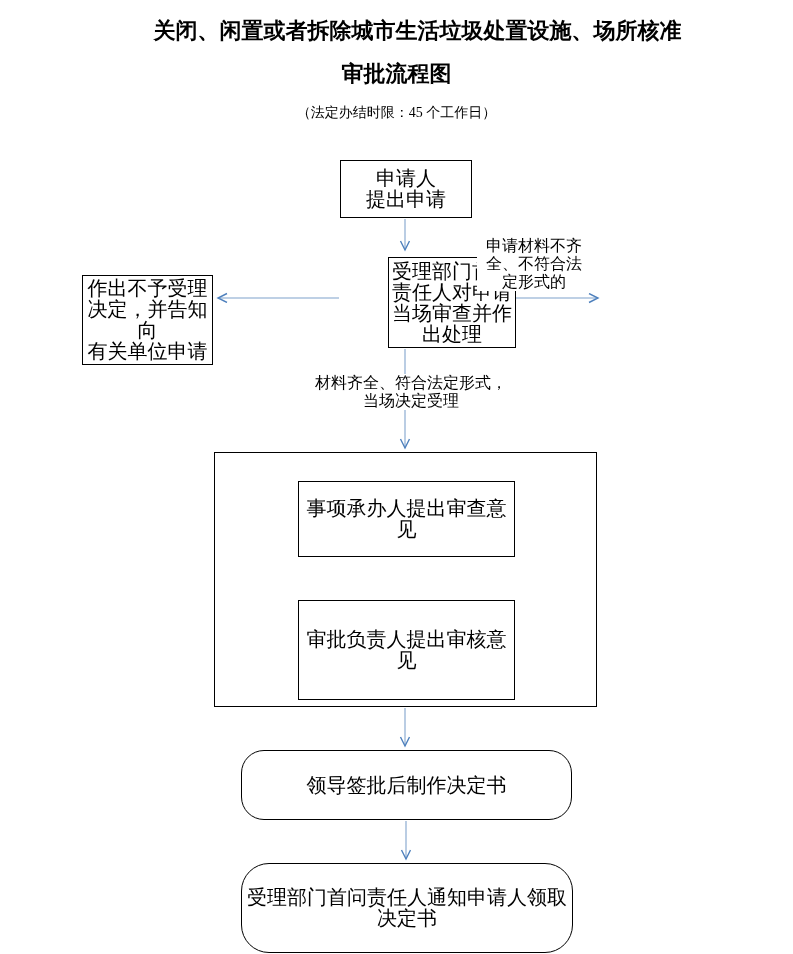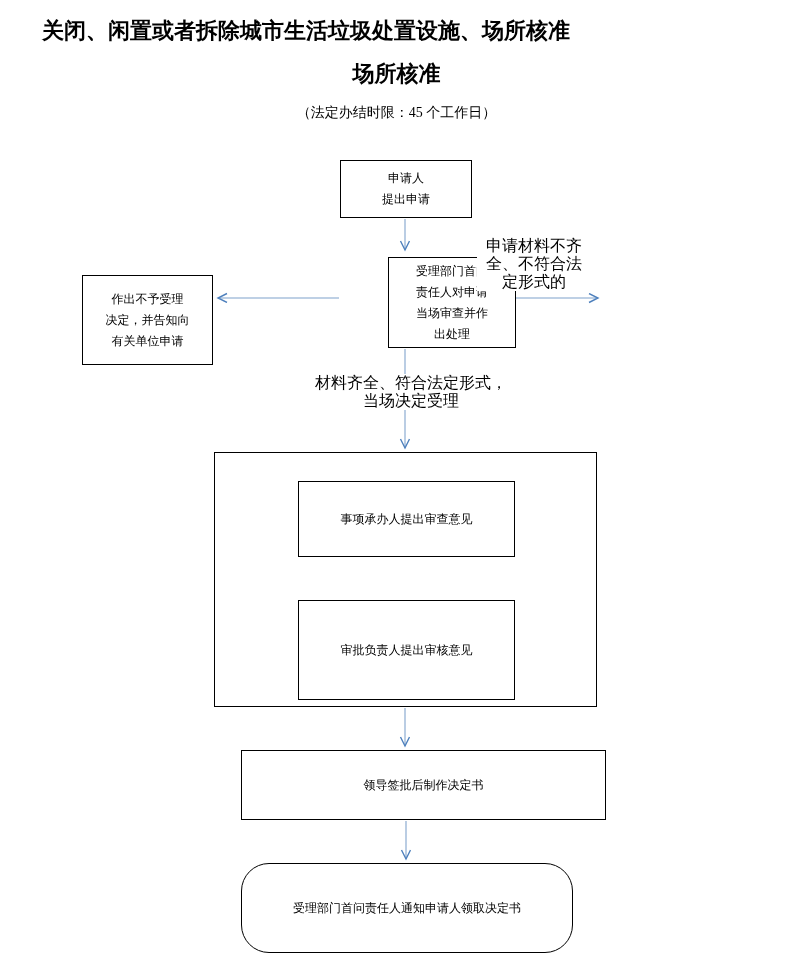--- a/index.html
+++ b/index.html
@@ -7,21 +7,21 @@
     position: relative;
     width: 793px;
     height: 954px;
     background: var(--background, #ffffff);
     font-family: "Liberation Serif", "DejaVu Serif", serif;
     color: var(--text, #000000);
     overflow: hidden;
   }
   .title1 {
     position: absolute; left: 0; right: 0; top: 16px;
-    text-align: left; font-weight: bold; font-size: 22px; line-height: 30px; padding-left: 42px;
+    text-align: center; font-weight: bold; font-size: 22px; line-height: 30px; padding-left: 42px;
   }
   .title2 {
     position: absolute; left: 0; right: 0; top: 59px;
     text-align: center; font-weight: bold; font-size: 22px; line-height: 30px;
   }
   .subtitle {
     position: absolute; left: 0; right: 0; top: 101px;
     text-align: center; font-size: 14px; line-height: 24px;
   }
   .arrows { position: absolute; left: 0; top: 0; z-index: 0; }
@@ -31,21 +31,21 @@
     position: absolute; box-sizing: border-box;
     border: 1px solid var(--box-border, #000000);
     background: #ffffff; z-index: 1;
   }
   .box {
     position: absolute; box-sizing: border-box;
     border: 1px solid var(--box-border, #000000);
     background: #ffffff; z-index: 2;
     display: flex; align-items: center; justify-content: center;
     text-align: center; white-space: pre-line;
-    font-size: 12px; line-height: 21px;
+    font-size: 20px; line-height: 21px;
   }
   .edge-label {
     position: absolute; z-index: 2;
     background: #ffffff;
     text-align: center; white-space: pre-line;
     font-size: 16px; line-height: 18px;
   }
 </style>
 </head>
 <body>
@@ -61,21 +61,21 @@
     <line x1="405" y1="219" x2="405" y2="250" marker-end="url(#arrowhead)"></line>
     <line x1="339" y1="298" x2="218" y2="298" marker-end="url(#arrowhead)"></line>
     <line x1="469" y1="298" x2="598" y2="298" marker-end="url(#arrowhead)"></line>
     <line x1="405" y1="349" x2="405" y2="448" marker-end="url(#arrowhead)"></line>
     <line x1="406" y1="558" x2="406" y2="596" marker-end="url(#arrowhead)"></line>
     <line x1="405" y1="708" x2="405" y2="746" marker-end="url(#arrowhead)"></line>
     <line x1="406" y1="821" x2="406" y2="859" marker-end="url(#arrowhead)"></line>
   </svg>
 
   <div class="title1">关闭、闲置或者拆除城市生活垃圾处置设施、场所核准</div>
-  <div class="title2">场所核准</div>
+  <div class="title2">审批流程图</div>
   <div class="subtitle">（法定办结时限：45 个工作日）</div>
 
   <div class="box" style="left:340px; top:160px; width:132px; height:58px;">申请人
 提出申请</div>
 
   <div class="box" style="left:82px; top:258px; width:131px; height:90px;margin-top:17px;">作出不予受理
 决定，并告知向
 有关单位申请</div>
 
   <div class="box" style="left:340px; top:257px; width:128px; height:91px;margin-left:48px;">受理部门首问
@@ -91,17 +91,17 @@
 
   <div class="edge-label" style="left:293px; top:374px; width:236px;">材料齐全、符合法定形式，
 当场决定受理</div>
 
   <div class="frame" style="left:214px; top:452px; width:383px; height:255px;"></div>
 
   <div class="box" style="left:298px; top:481px; width:217px; height:76px;">事项承办人提出审查意见</div>
 
   <div class="box" style="left:298px; top:600px; width:217px; height:100px;">审批负责人提出审核意见</div>
 
-  <div class="box" style="left:241px; top:750px; width:365px; height:70px;">领导签批后制作决定书</div>
+  <div class="box" style="left:241px; top:750px; width:331px; height:70px;border-radius:23px;">领导签批后制作决定书</div>
 
   <div class="box" style="left:241px; top:863px; width:332px; height:90px;border-radius:28px;">受理部门首问责任人通知申请人领取决定书</div>
 
 </div>
 
 </body></html>

